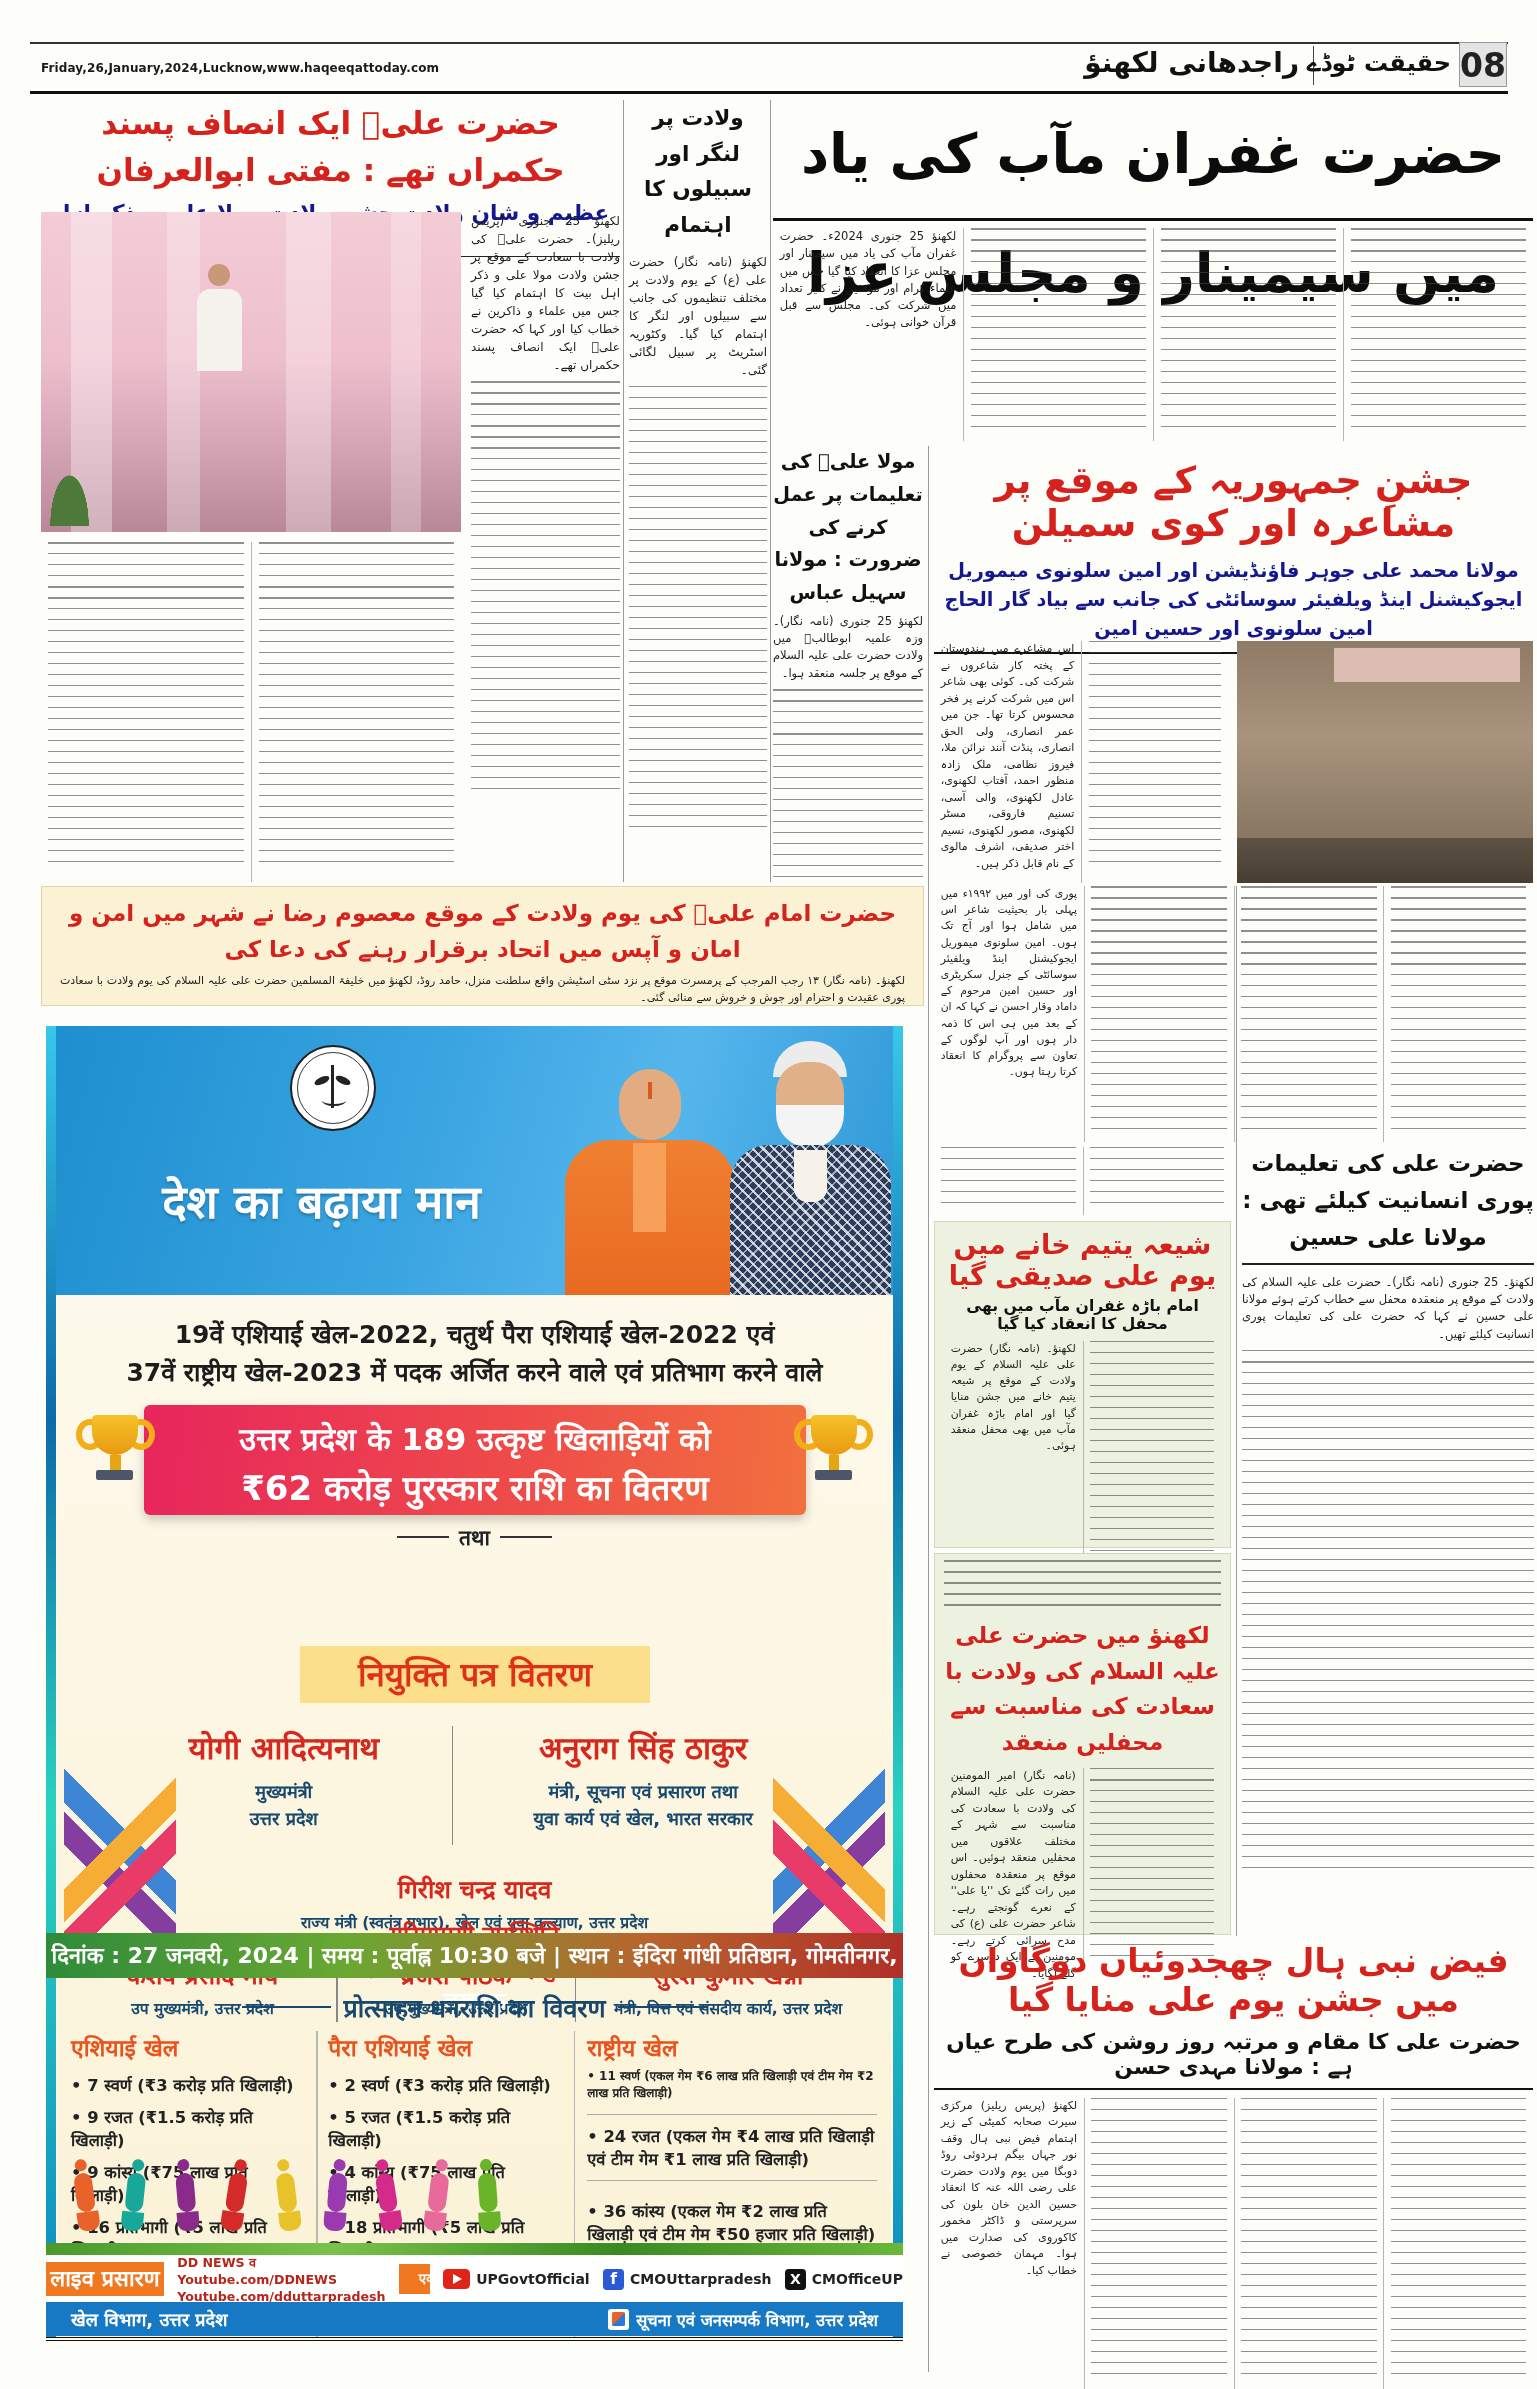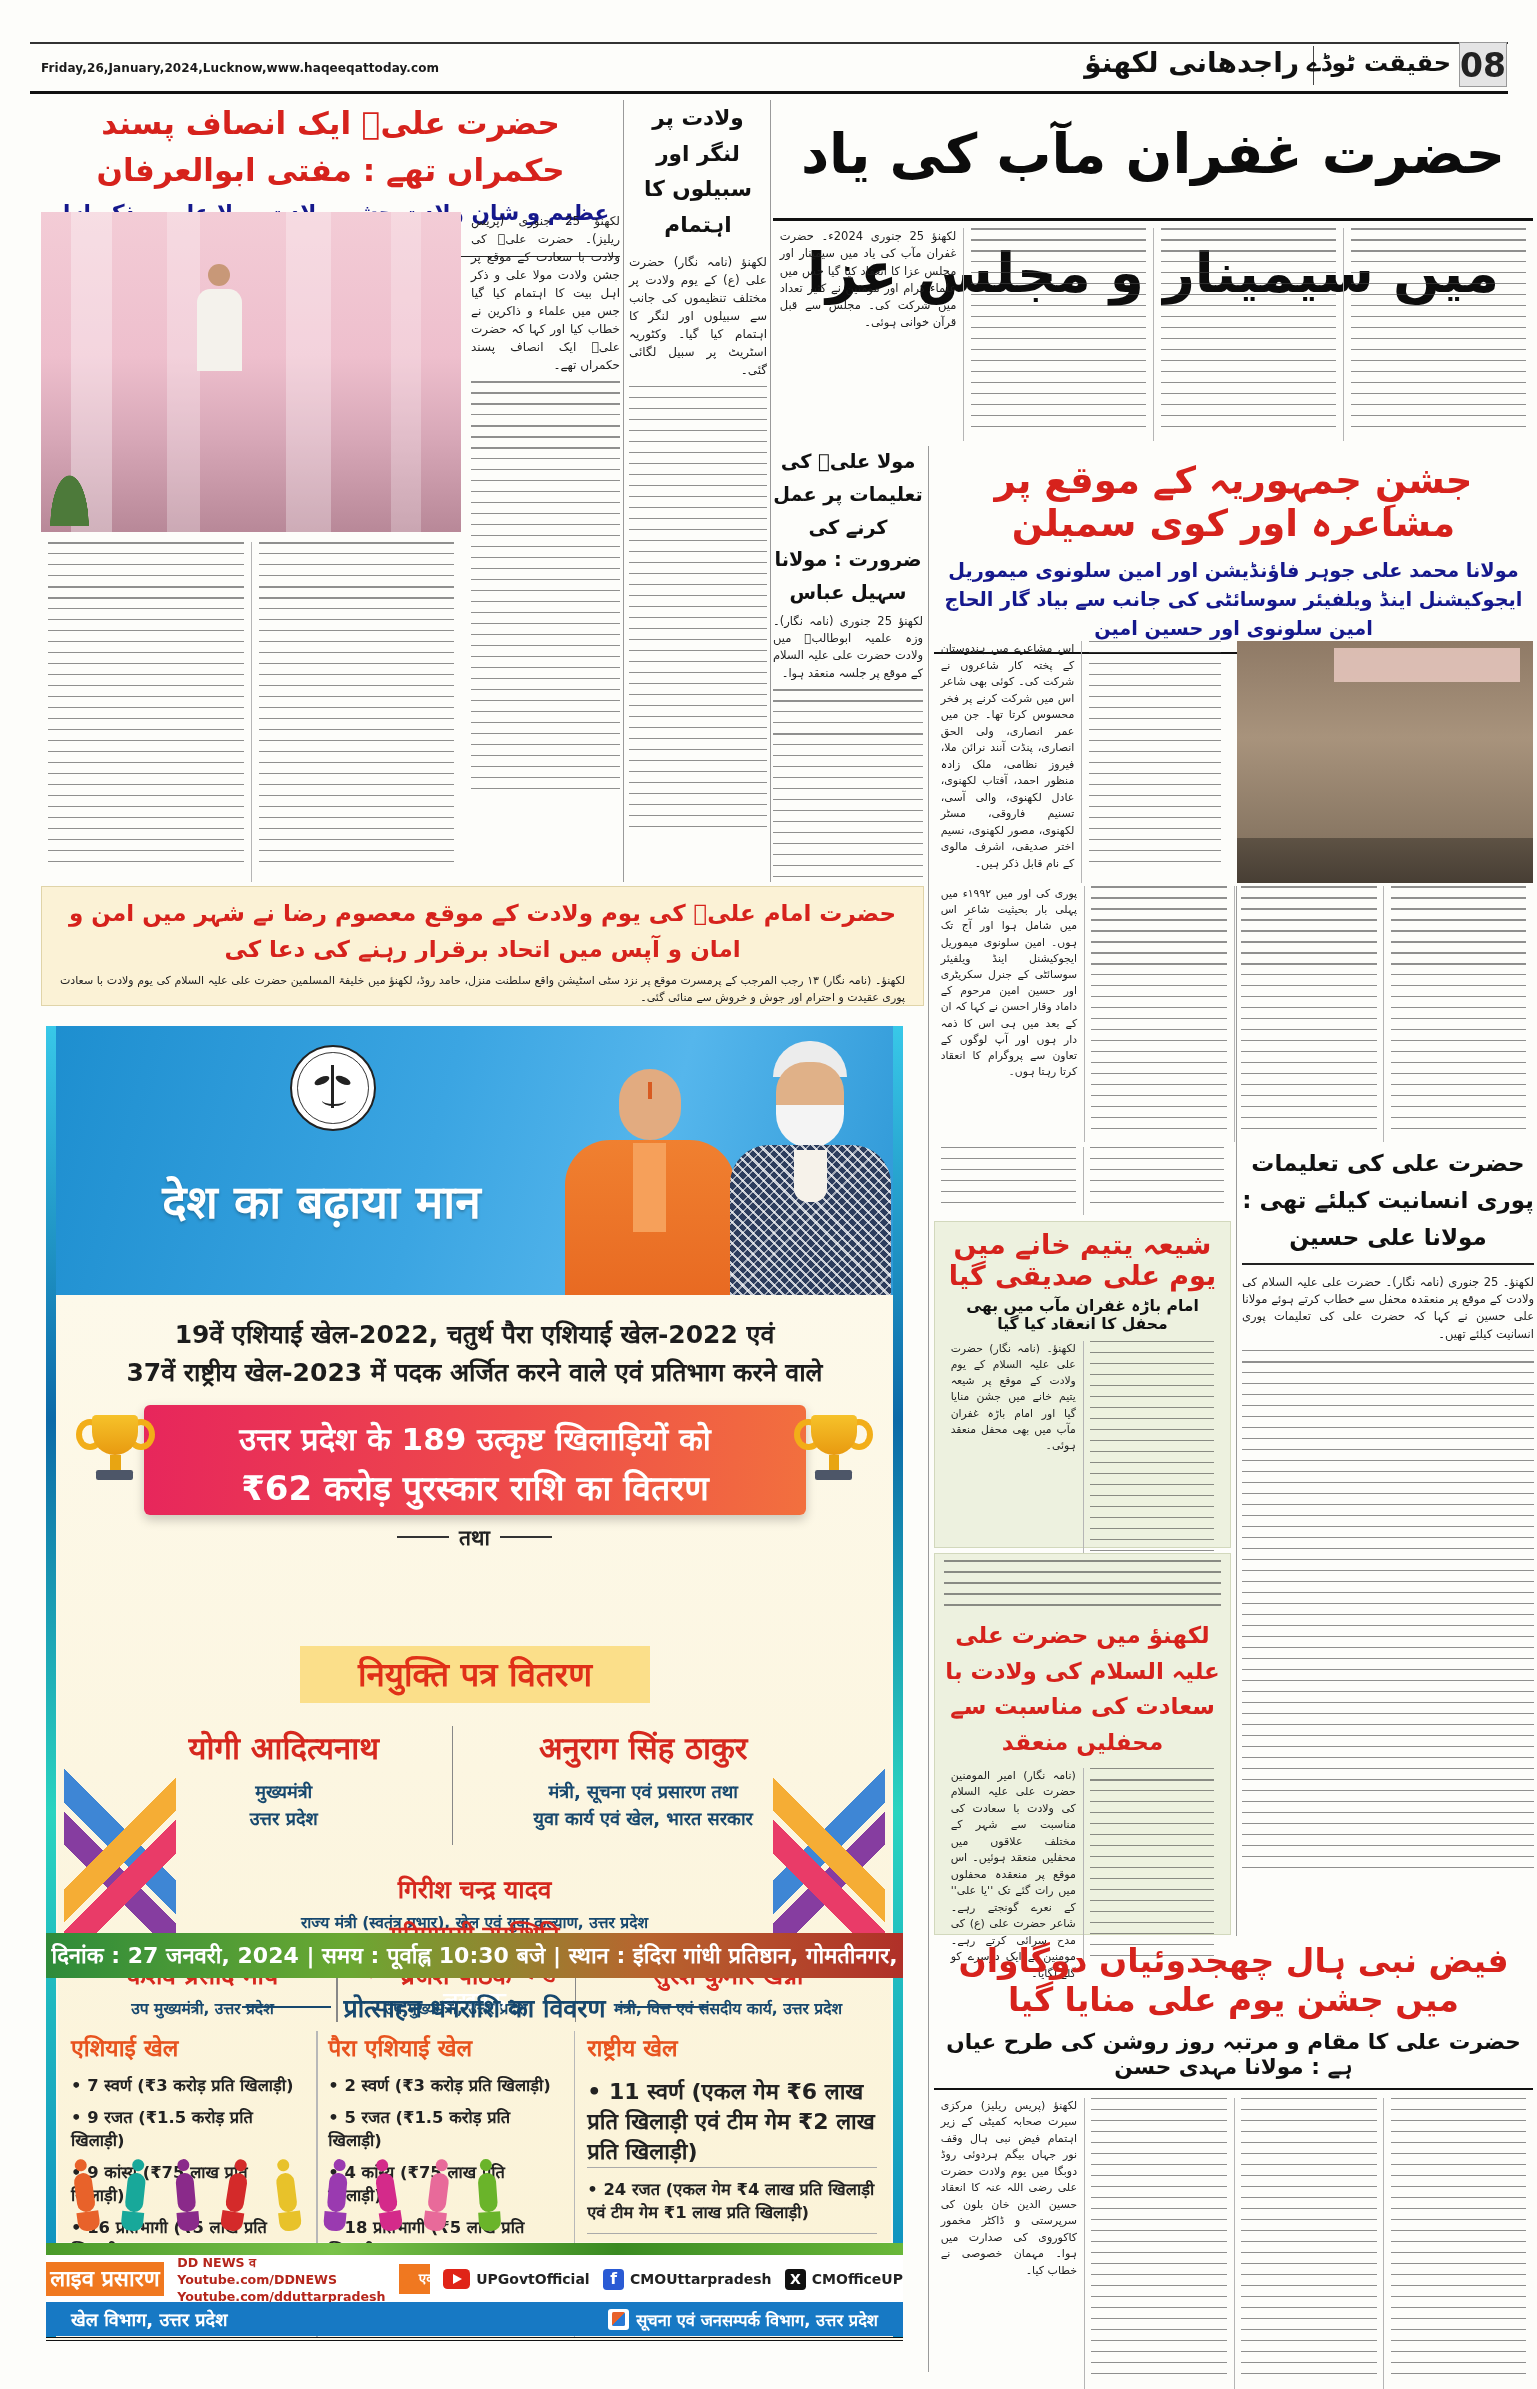--- a/index.html
+++ b/index.html
@@ -389,21 +389,21 @@
         <div class="bold" style="font-size:23px;color:#e8531e;">पैरा एशियाई खेल</div>
         <div style="font-size:16.4px;font-weight:bold;color:#222;margin-top:10.4px;">• <span>2 स्वर्ण (₹3 करोड़ प्रति खिलाड़ी)</span></div>
         <div style="font-size:16.4px;font-weight:bold;color:#222;margin-top:9px;">• <span>5 रजत (₹1.5 करोड़ प्रति खिलाड़ी)</span></div>
         <div style="font-size:16.4px;font-weight:bold;color:#222;margin-top:9px;">• <span>4 कांस्य (₹75 लाख प्रति खिलाड़ी)</span></div>
         <div style="font-size:16.4px;font-weight:bold;color:#222;margin-top:9px;">• <span>18 प्रतिभागी (₹5 लाख प्रति खिलाड़ी)</span></div>
         <div class="bold" style="font-size:18.6px;color:#d6281e;margin-top:12px;">कुल : 28 खिलाड़ी (₹17.45 करोड़)</div>
       </div>
       <div style="width:1.5px;background:#b8b8b8;height:320px;"></div>
       <div style="width:302px;padding-left:12px;">
         <div class="bold" style="font-size:23px;color:#e8531e;">राष्ट्रीय खेल</div>
-        <div style="font-size:22px;font-weight:bold;color:#222;margin-top:12px;border-bottom:0.7px solid #aaa;padding-bottom:2px;">• <span>11 स्वर्ण (एकल गेम ₹6 लाख प्रति खिलाड़ी एवं टीम गेम ₹2 लाख प्रति खिलाड़ी)</span></div>
+        <div style="font-size:12px;font-weight:bold;color:#222;margin-top:4px;border-bottom:0.7px solid #aaa;padding-bottom:13px;">• <span>11 स्वर्ण (एकल गेम ₹6 लाख प्रति खिलाड़ी एवं टीम गेम ₹2 लाख प्रति खिलाड़ी)</span></div>
         <div style="font-size:16.4px;font-weight:bold;color:#222;margin-top:9px;border-bottom:0.7px solid #aaa;padding-bottom:10.4px;">• <span>24 रजत (एकल गेम ₹4 लाख प्रति खिलाड़ी एवं टीम गेम ₹1 लाख प्रति खिलाड़ी)</span></div>
         <div style="font-size:16.4px;font-weight:bold;color:#222;margin-top:18px;">• <span>36 कांस्य (एकल गेम ₹2 लाख प्रति खिलाड़ी एवं टीम गेम ₹50 हजार प्रति खिलाड़ी)</span></div>
         <div class="bold" style="font-size:18.6px;color:#d6281e;margin-top:12px;">कुल : 122 खिलाड़ी (₹2.39 करोड़)</div>
       </div>
     </div>
 
     <div class="abs" style="left:22px;top:1133px;width:506px;display:flex;align-items:flex-end;gap:16.4px;">
       <div class="sil" style="transform:rotate(-8deg);">
           <div class="h" style="background:#e8622a;"></div>
           <div class="b" style="background:#e8622a;"></div>

